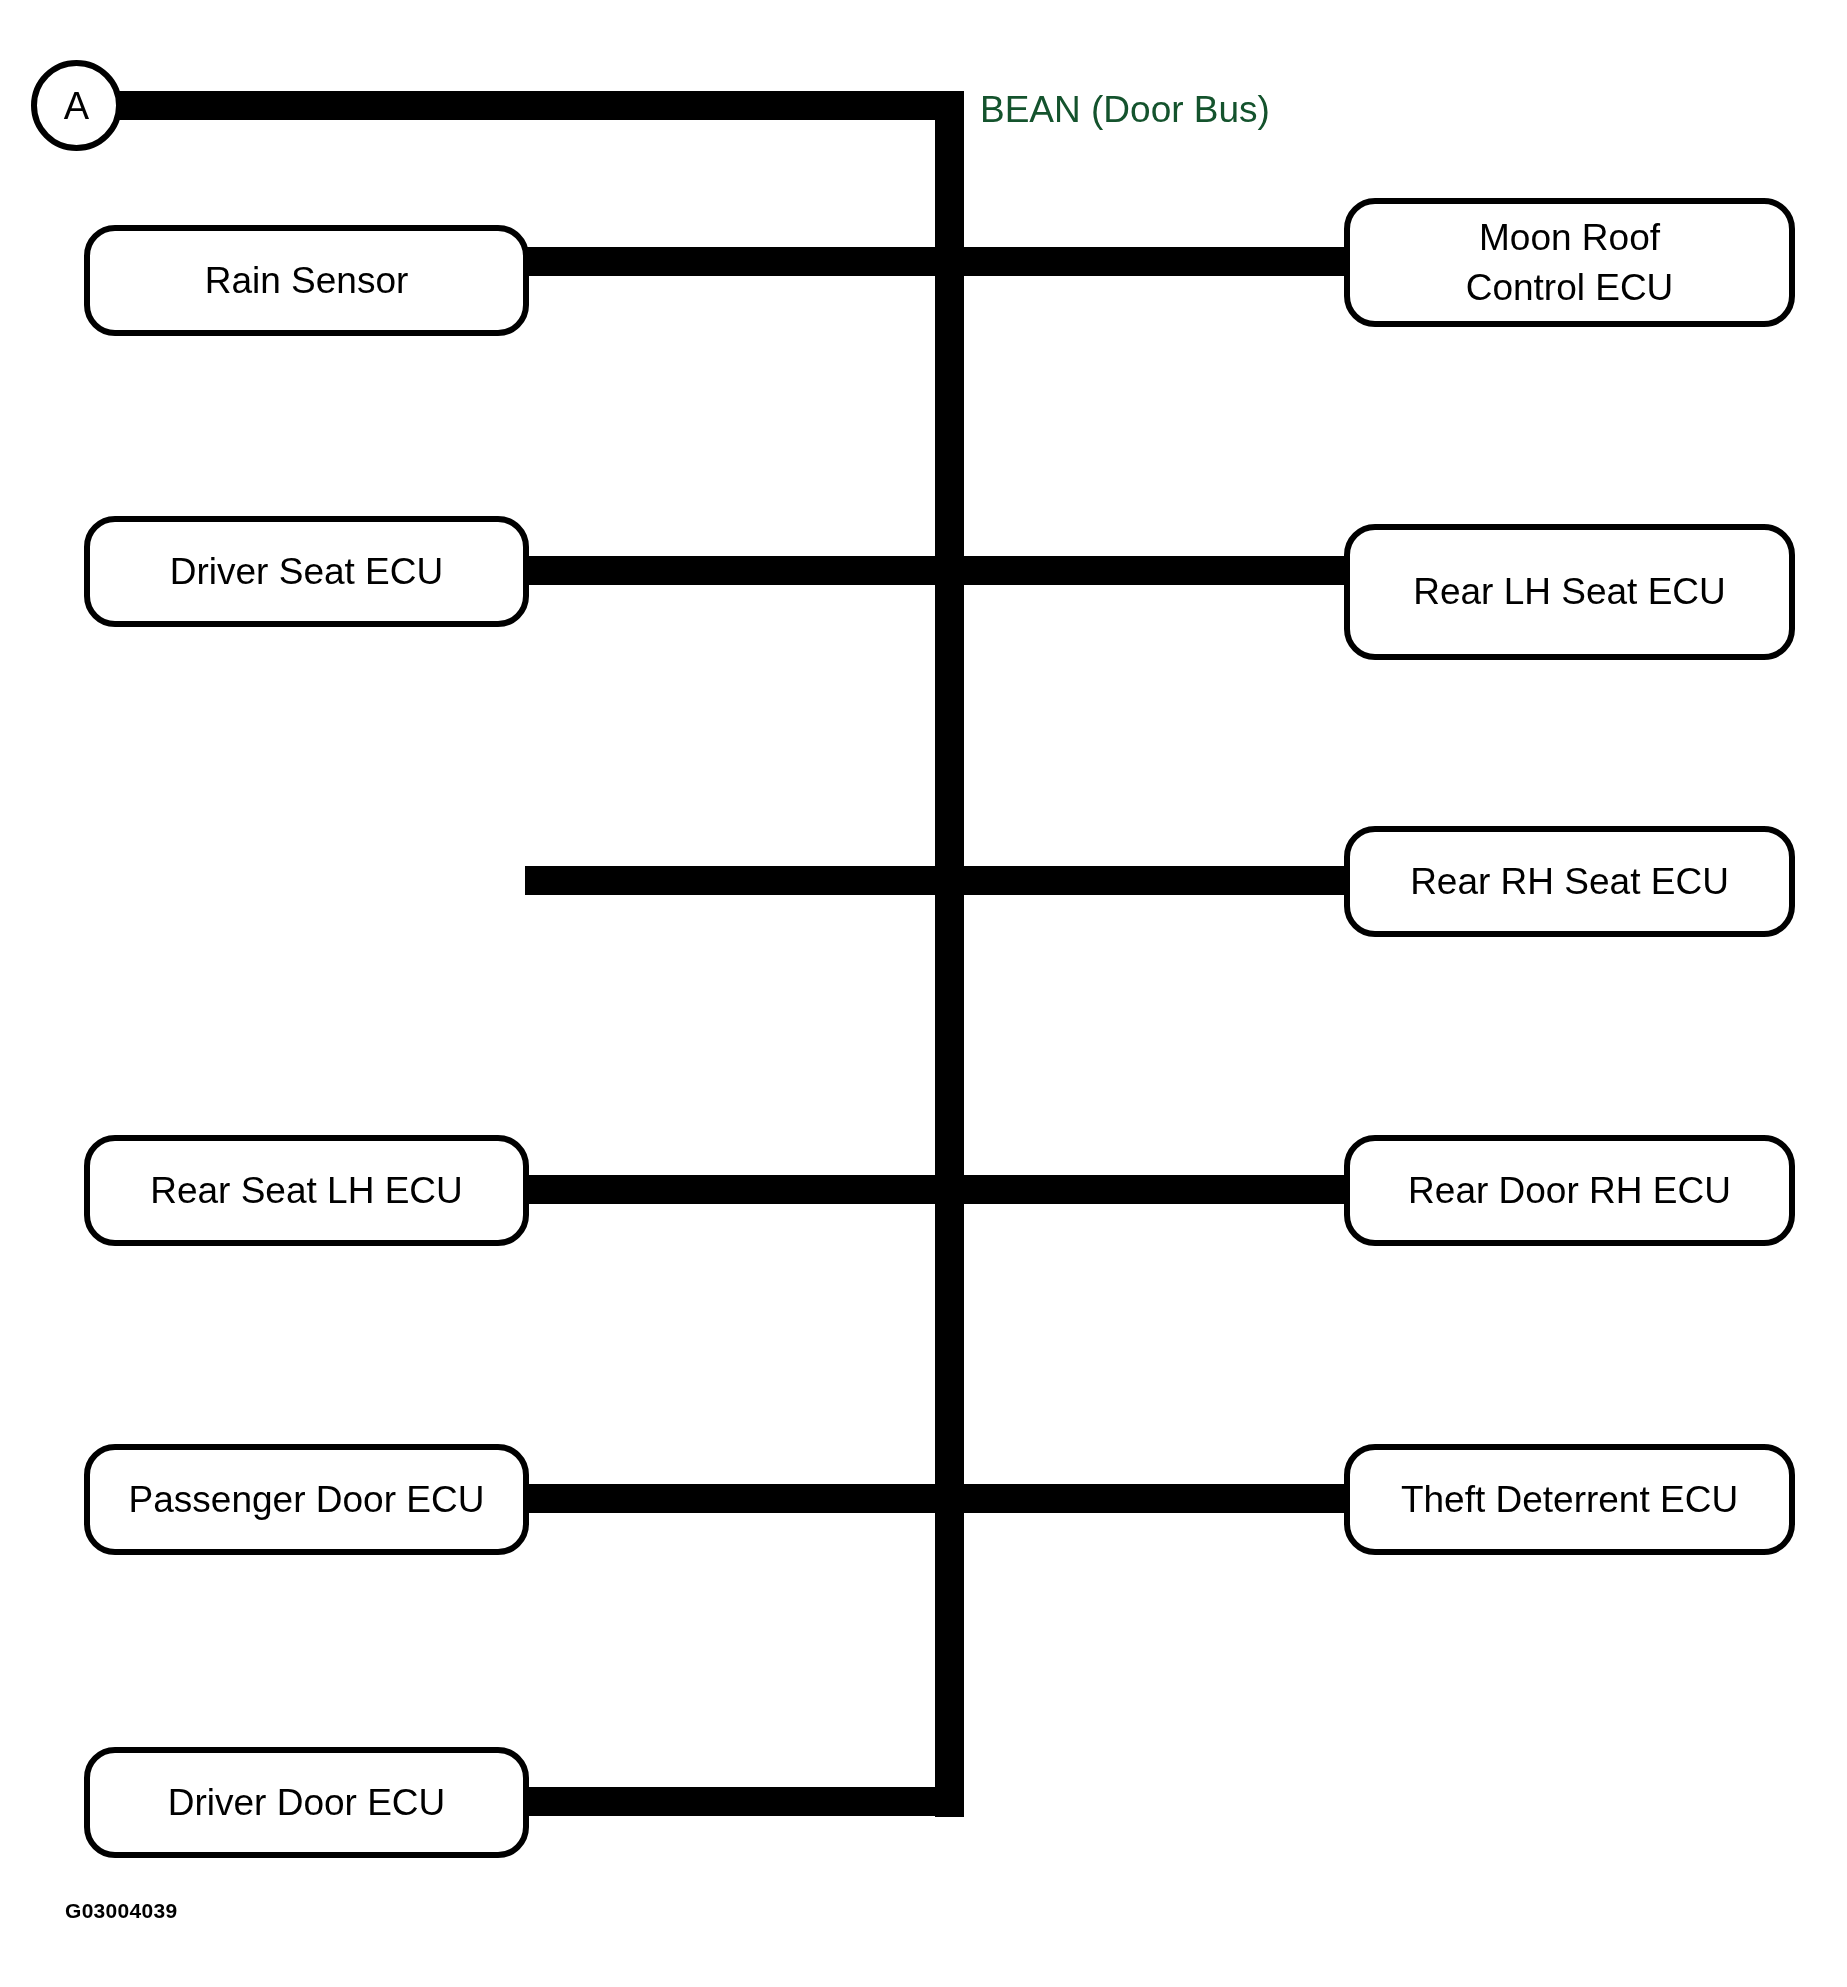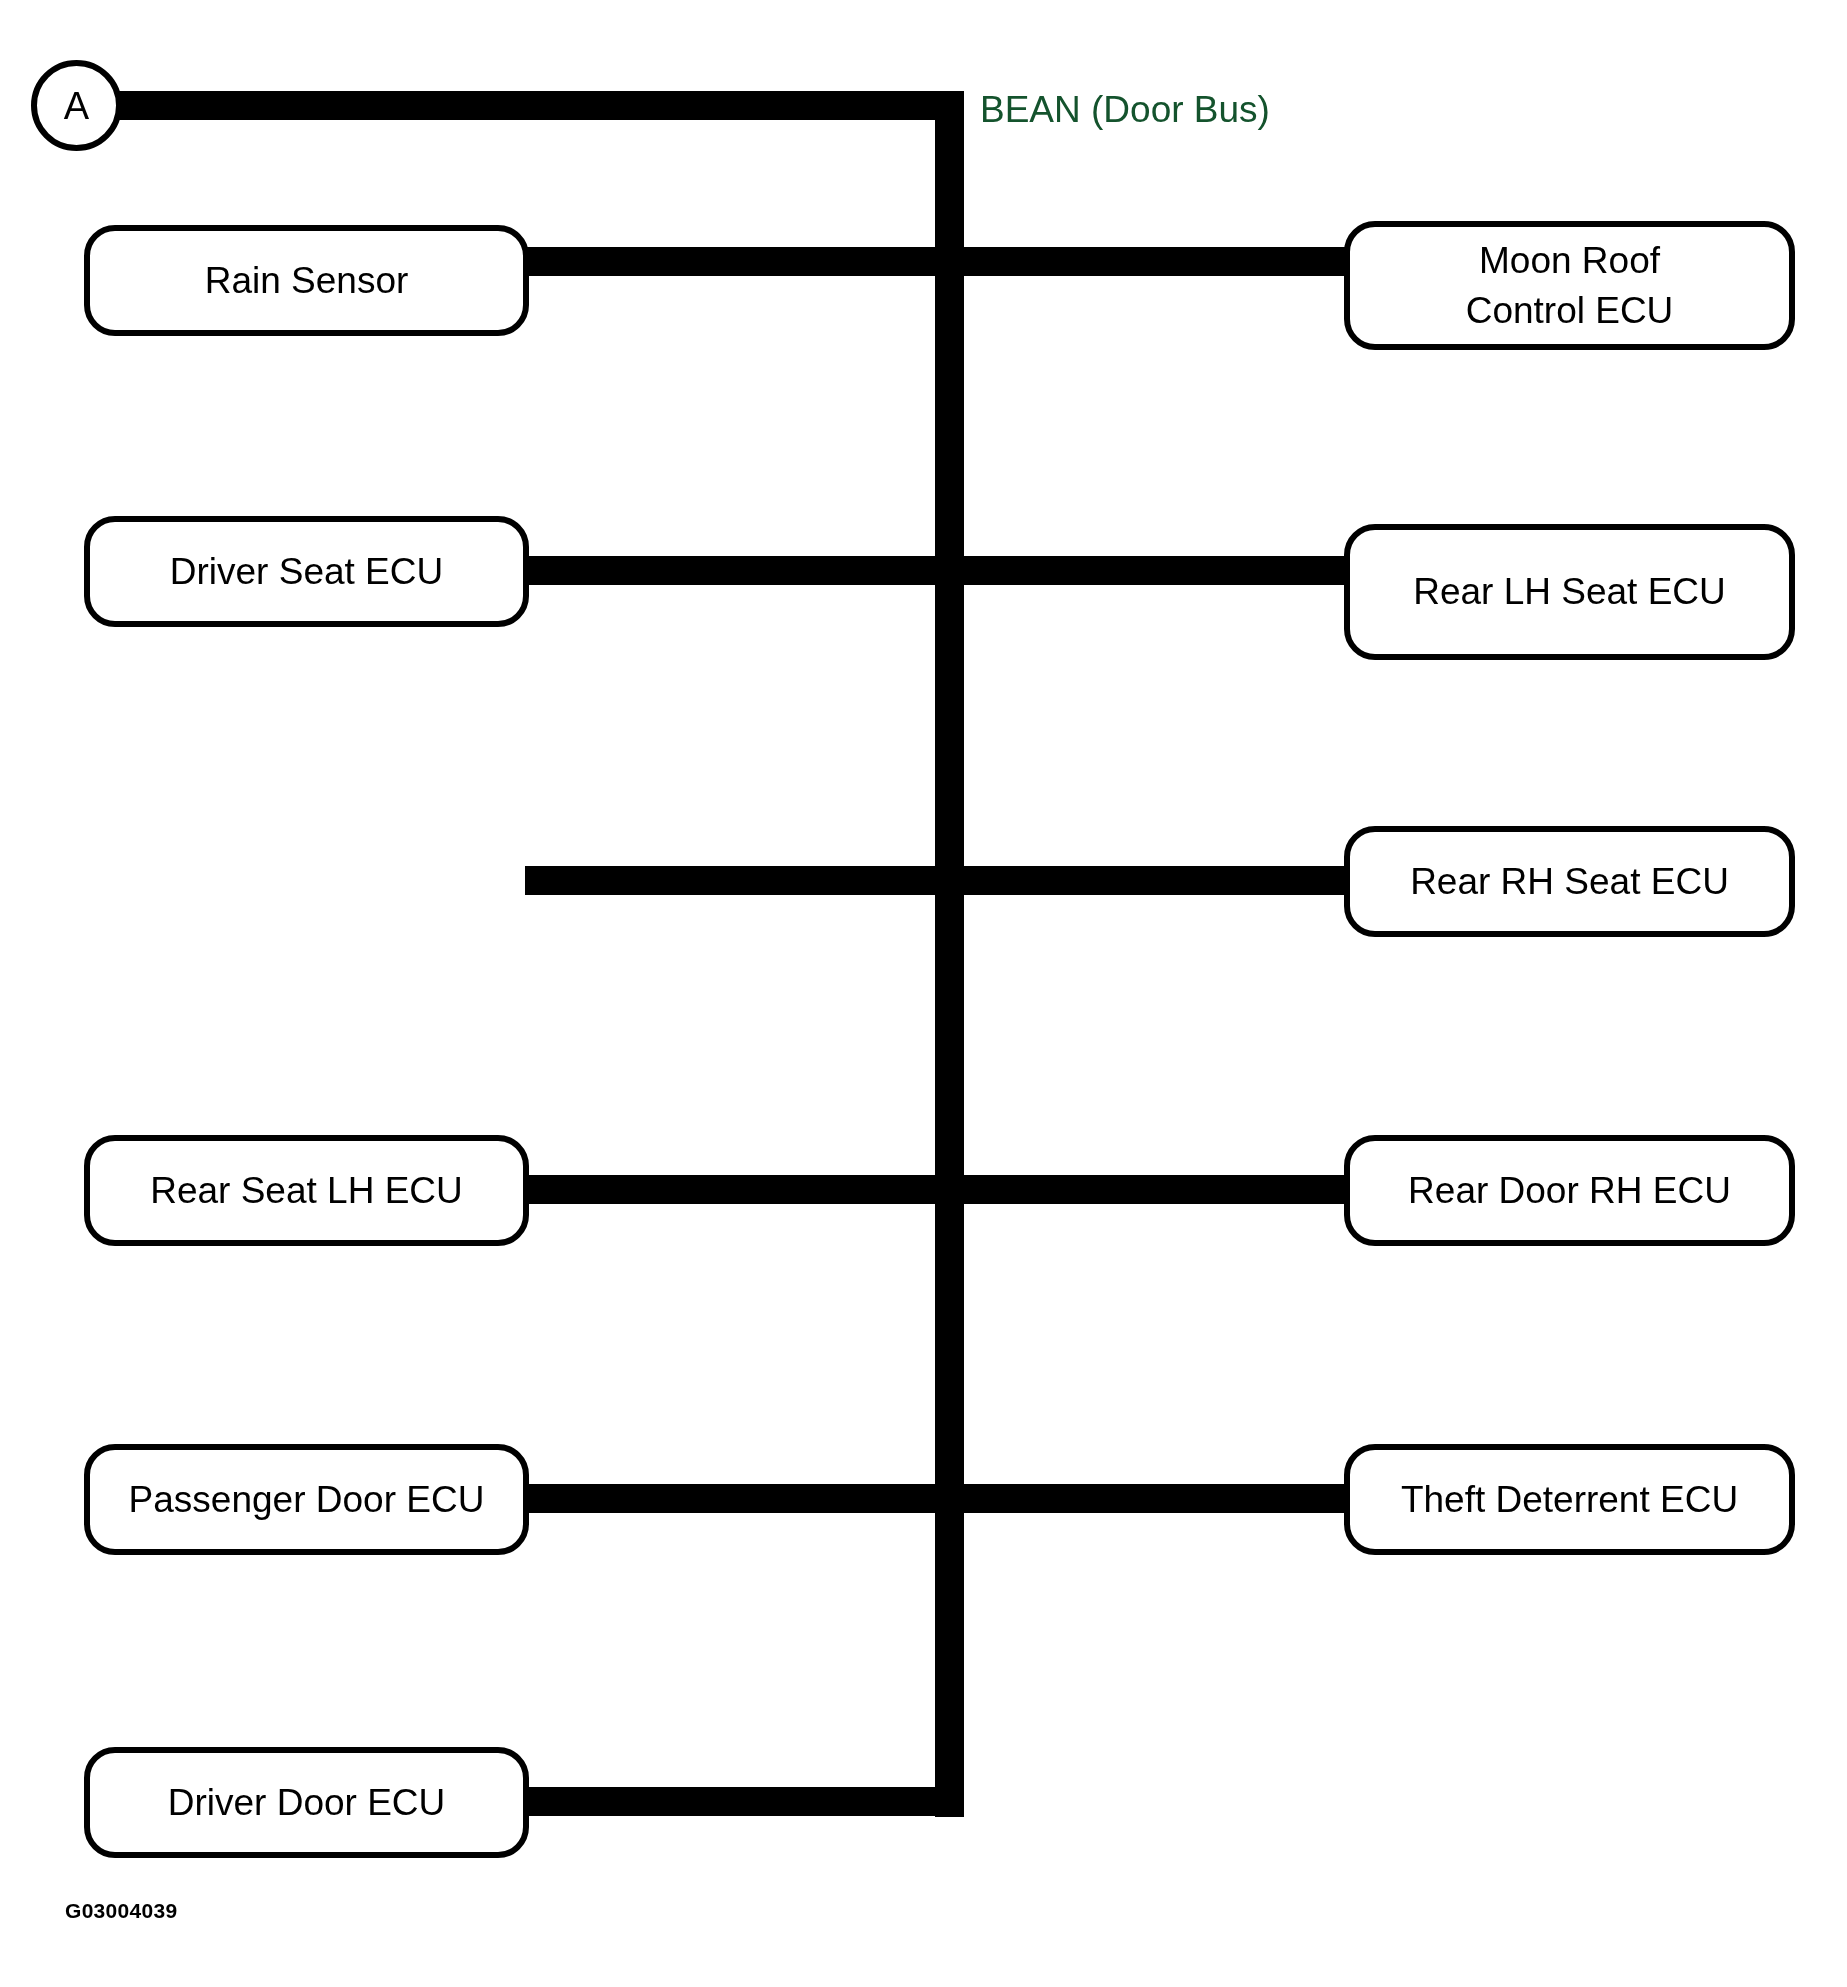--- a/index.html
+++ b/index.html
@@ -132,21 +132,21 @@
   </div>
 
   <div class="ecu-box" style="left:84px; top:1444px; width:445px; height:111px;">
     <span class="ecu-label">Passenger Door ECU</span>
   </div>
 
   <div class="ecu-box" style="left:84px; top:1747px; width:445px; height:111px;">
     <span class="ecu-label">Driver Door ECU</span>
   </div>
 
-  <div class="ecu-box" style="left:1344px; top:198px; width:451px; height:129px;margin-top:23px;">
+  <div class="ecu-box" style="left:1344px; top:198px; width:451px; height:129px;">
     <span class="ecu-label">Moon Roof
 Control ECU</span>
   </div>
 
   <div class="ecu-box" style="left:1344px; top:524px; width:451px; height:136px;">
     <span class="ecu-label">Rear LH Seat ECU</span>
   </div>
 
   <div class="ecu-box" style="left:1344px; top:826px; width:451px; height:111px;">
     <span class="ecu-label">Rear RH Seat ECU</span>

